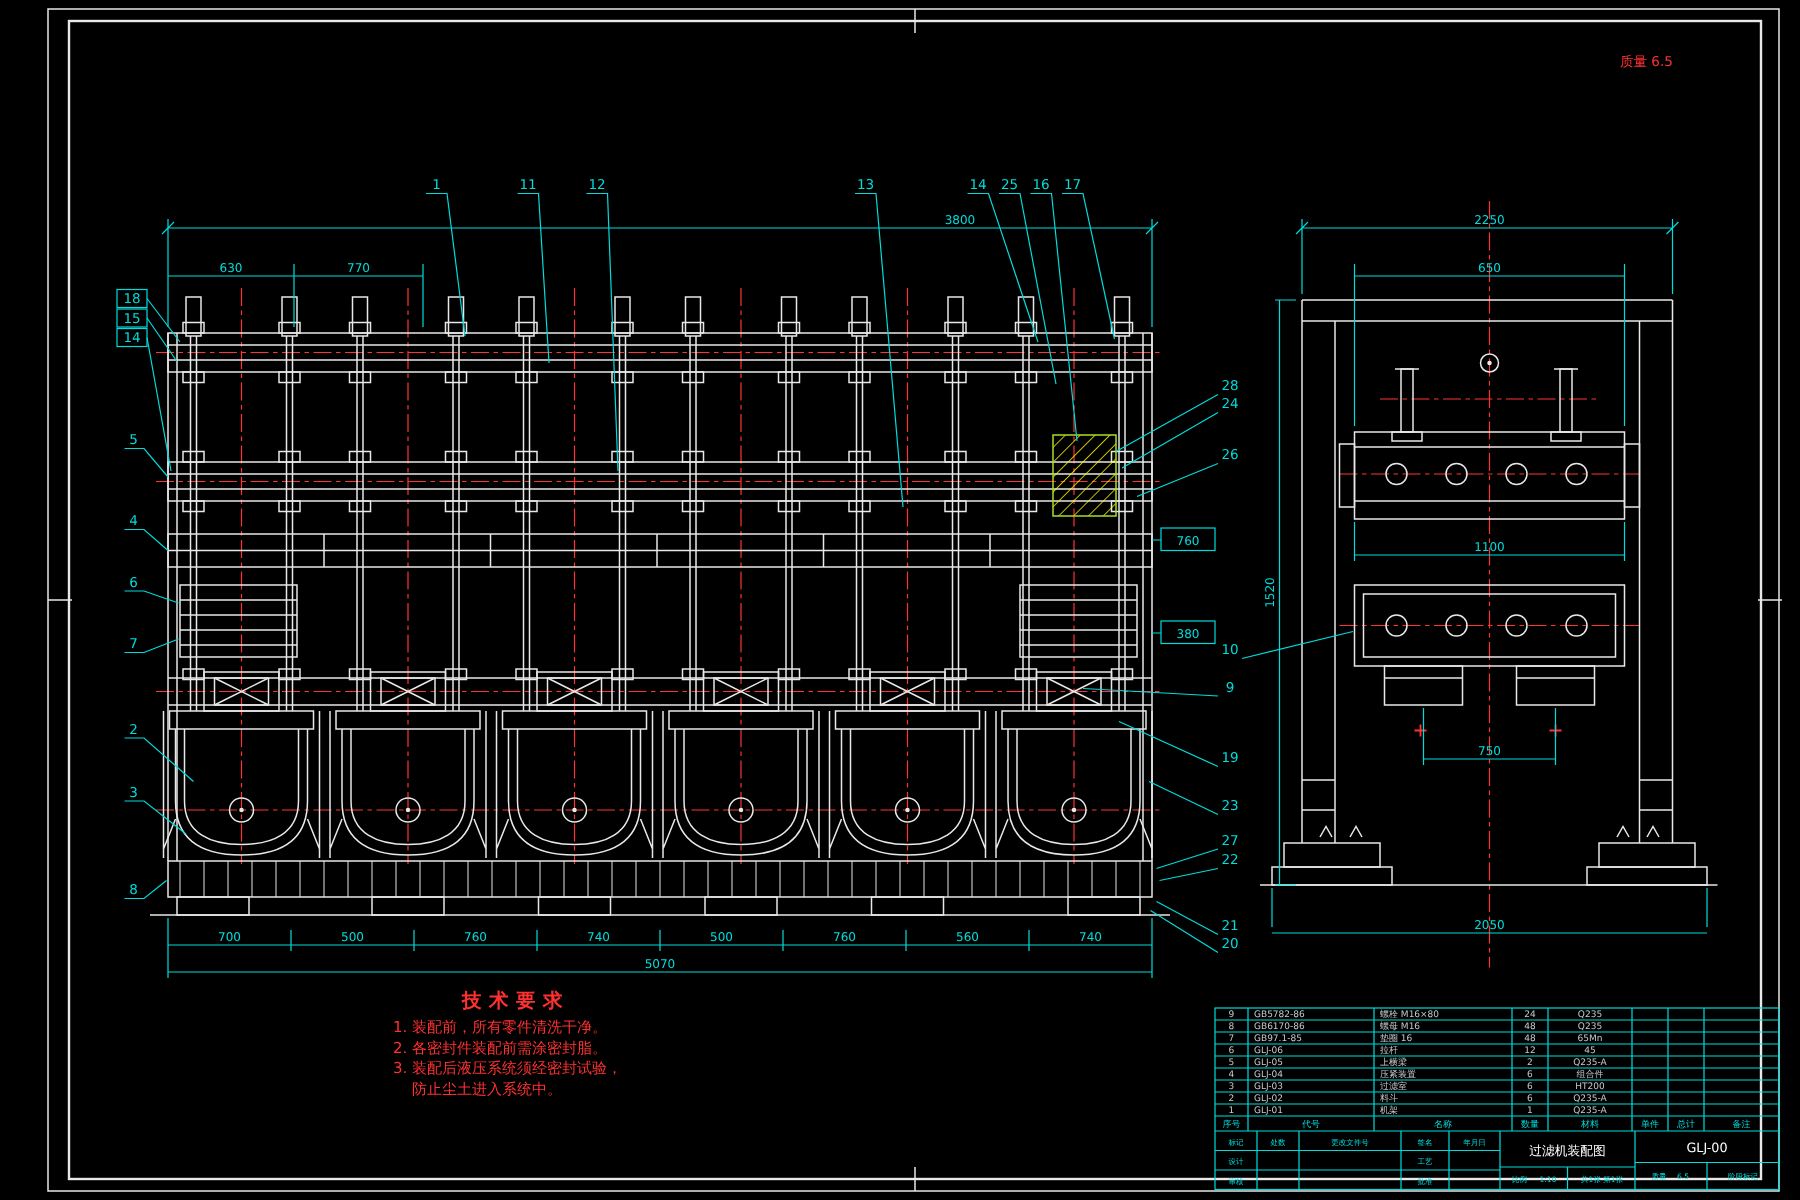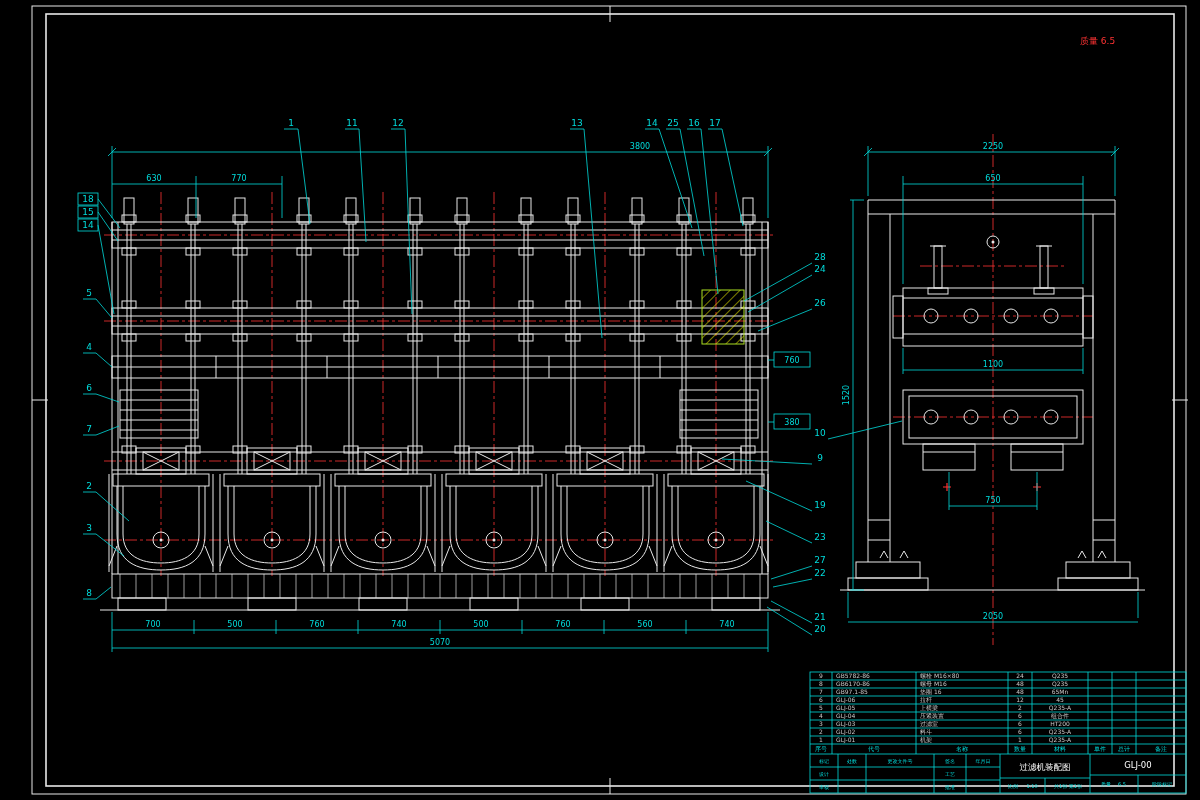--- a/index.html
+++ b/index.html
@@ -352,13 +352,20 @@
     <text class="tbl" x="1013" y="788">比例</text>
     <text class="tbl" x="1032" y="788">1:10</text>
     <text class="tbl" x="1068" y="788">共1张 第1张</text>
     <text class="big" x="1138" y="768">GLJ-00</text>
     <text class="tbl" x="1106" y="786">质量</text>
     <text class="tbl" x="1122" y="786">6.5</text>
     <text class="tbl" x="1162" y="786">阶段标记</text>
   </g>
 </svg>
 
+<div class="tech">
+  <div class="tt">技术要求</div>
+  <div class="line">1. 装配前，所有零件清洗干净。</div>
+  <div class="line">2. 各密封件装配前需涂密封脂。</div>
+  <div class="line">3. 装配后液压系统须经密封试验，</div>
+  <div class="line">    防止尘土进入系统中。</div>
 </div>
+</div>
 
 </body></html>

